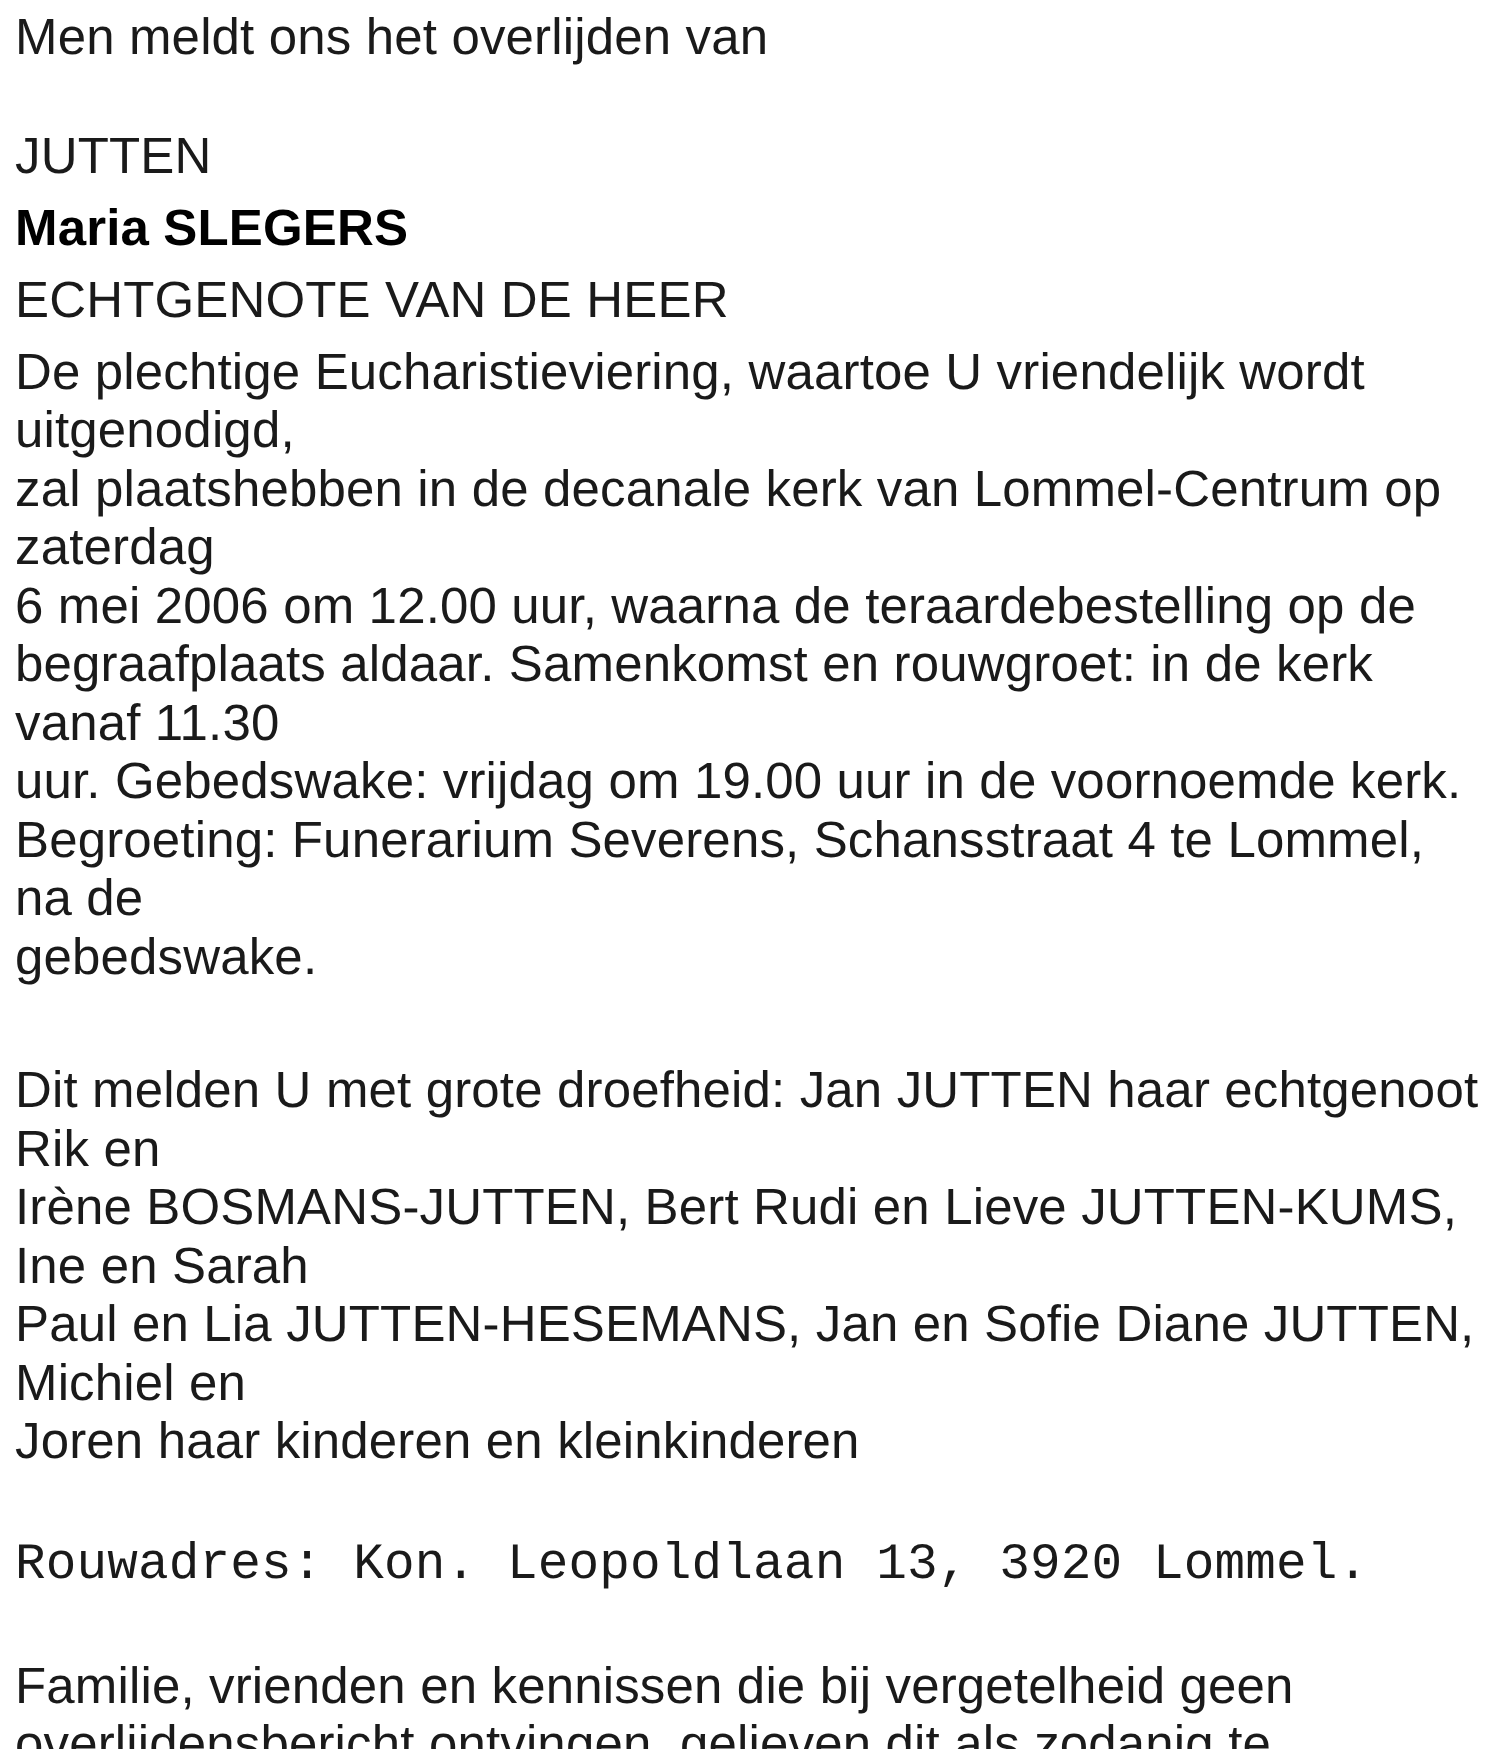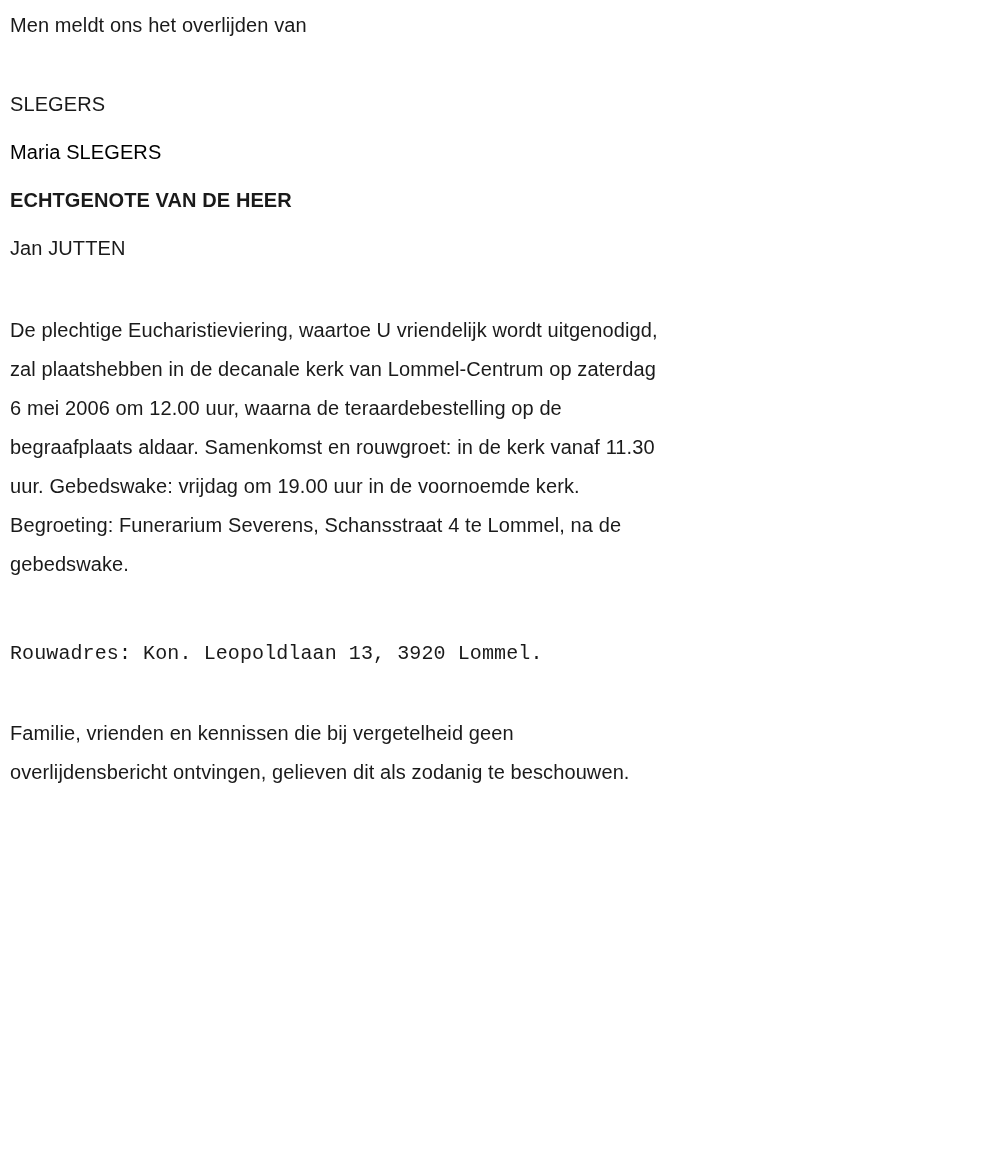--- a/index.html
+++ b/index.html
@@ -12,60 +12,63 @@
     height: 1166px;
     overflow: hidden;
     font-family: "Liberation Sans", "DejaVu Sans", sans-serif;
   }
   .document {
     box-sizing: border-box;
     width: 1000px;
     height: 1166px;
     padding: 6px 4px 0 10px;
     color: #1a1a1a;
-    font-size: 20px;
+    font-size: 34px;
     line-height: 39px;
     letter-spacing: 0.1px;
   }
   .document p {
     margin: 0;
     white-space: pre-line; 
   }
   .announcement      { margin-bottom: 40px !important; }
   .salutation        { margin-bottom: 9px  !important; }
-  .deceased-name     { margin-bottom: 9px  !important; font-weight: 400; color: #000000; }
-  .relation-line     { margin-bottom: 9px  !important; font-weight: bold; }
+  .deceased-name     { margin-bottom: 9px  !important; font-weight: 700; color: #000000; }
+  .relation-line     { margin-bottom: 9px  !important; }
   .spouse-name       { margin-bottom: 43px !important; }
   .life-dates        { margin-bottom: 40px !important; }
   .service           { margin-bottom: 50px !important; }
   .family            { margin-bottom: 44px !important; }
   .mourning-address  { margin-bottom: 41px !important; font-family: Liberation Mono, monospace; }
   .closing           { margin-bottom: 0    !important; }
 </style>
 </head>
 <body>
 
 <div class="document">
   <p class="announcement">Men meldt ons het overlijden van</p>
 
-  <p class="salutation">SLEGERS</p>
+  <p class="salutation">JUTTEN</p>
 
   <p class="deceased-name">Maria SLEGERS</p>
 
   <p class="relation-line">ECHTGENOTE VAN DE HEER</p>
 
-  <p class="spouse-name">Jan JUTTEN</p>
 
 
   <p class="service">De plechtige Eucharistieviering, waartoe U vriendelijk wordt uitgenodigd,
 zal plaatshebben in de decanale kerk van Lommel-Centrum op zaterdag
 6 mei 2006 om 12.00 uur, waarna de teraardebestelling op de
 begraafplaats aldaar. Samenkomst en rouwgroet: in de kerk vanaf 11.30
 uur. Gebedswake: vrijdag om 19.00 uur in de voornoemde kerk.
 Begroeting: Funerarium Severens, Schansstraat 4 te Lommel, na de
 gebedswake.</p>
 
+  <p class="family">Dit melden U met grote droefheid: Jan JUTTEN haar echtgenoot Rik en
+Irène BOSMANS-JUTTEN, Bert Rudi en Lieve JUTTEN-KUMS, Ine en Sarah
+Paul en Lia JUTTEN-HESEMANS, Jan en Sofie Diane JUTTEN, Michiel en
+Joren haar kinderen en kleinkinderen</p>
 
   <p class="mourning-address">Rouwadres: Kon. Leopoldlaan 13, 3920 Lommel.</p>
 
   <p class="closing">Familie, vrienden en kennissen die bij vergetelheid geen
 overlijdensbericht ontvingen, gelieven dit als zodanig te beschouwen.</p>
 </div>
 
 </body></html>

